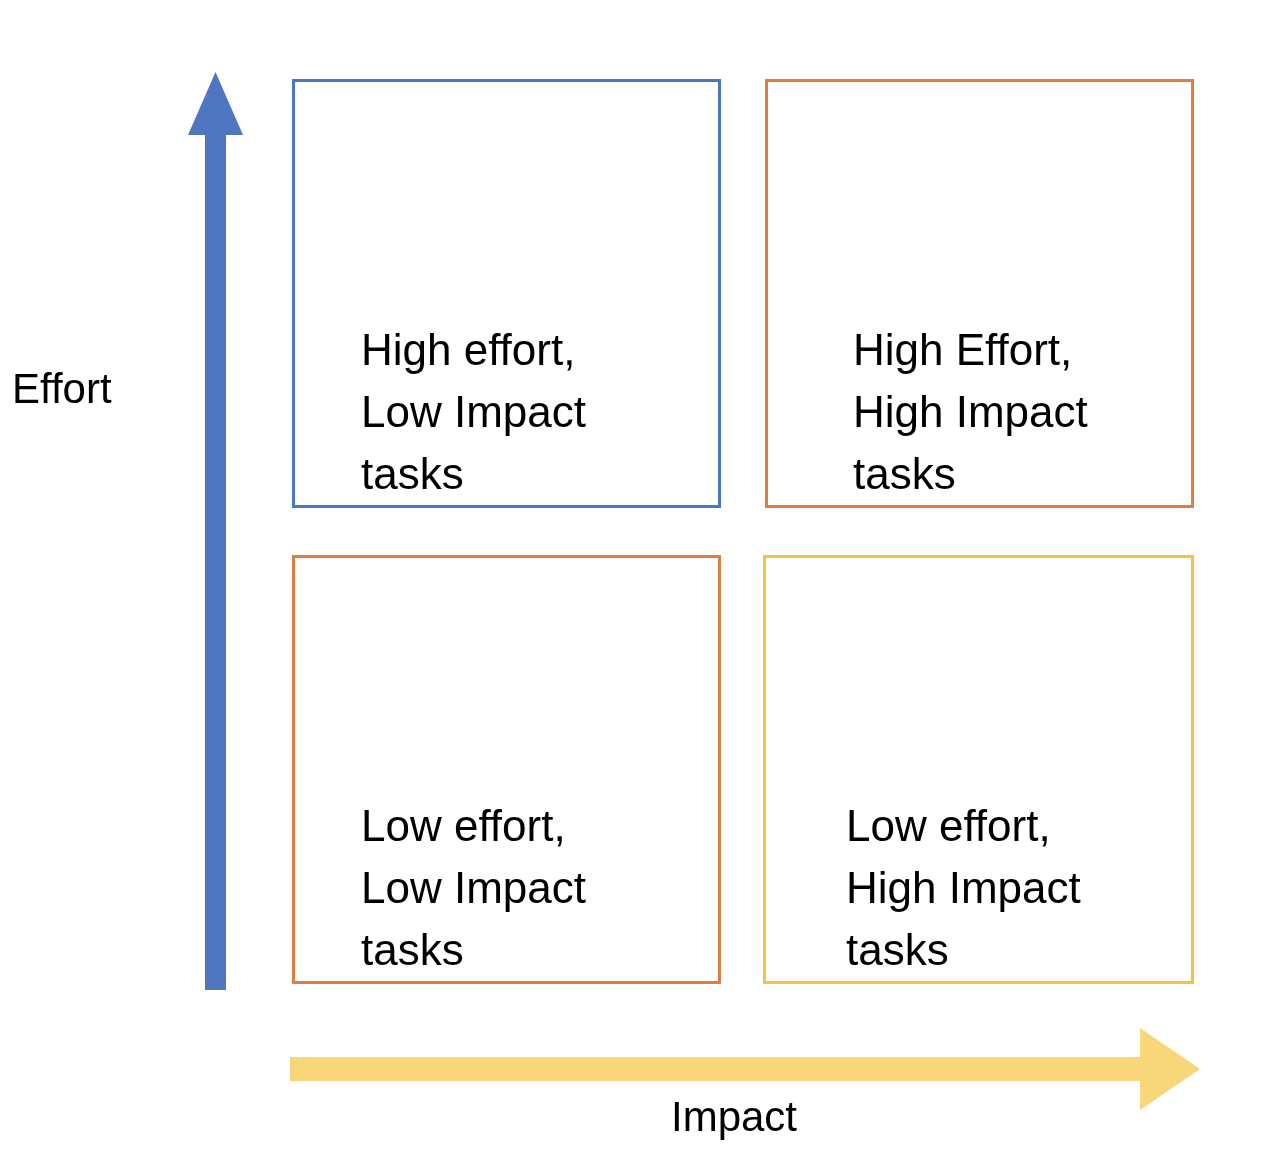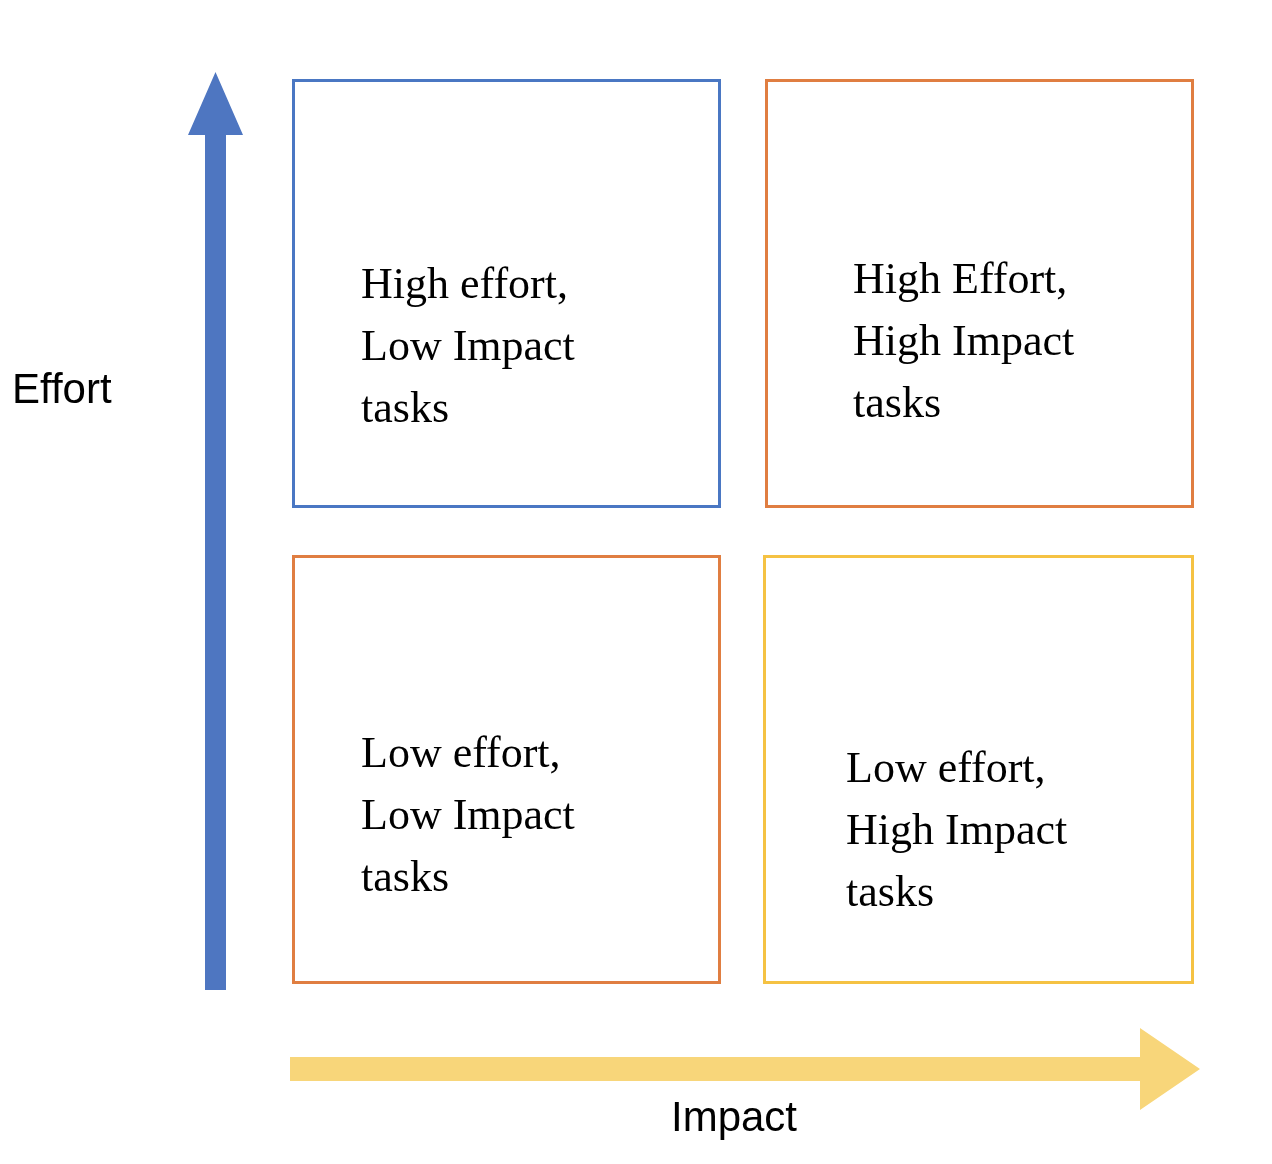--- a/index.html
+++ b/index.html
@@ -54,22 +54,21 @@
   }
 
   
   .quadrant {
     position: absolute;
     background: #ffffff;
     box-sizing: border-box;
     border-style: solid;
     border-width: 3px;
     display: flex;
-    align-items: center;
-    font-family: Liberation Serif, serif;
+    align-items: flex-end;
   }
   .quadrant .q-text {
     font-size: 44px;
     line-height: 62px;
     color: #000000;
     white-space: pre-line;
   }
 
   #quadrant-high-effort-low-impact {
     left: 292px;

